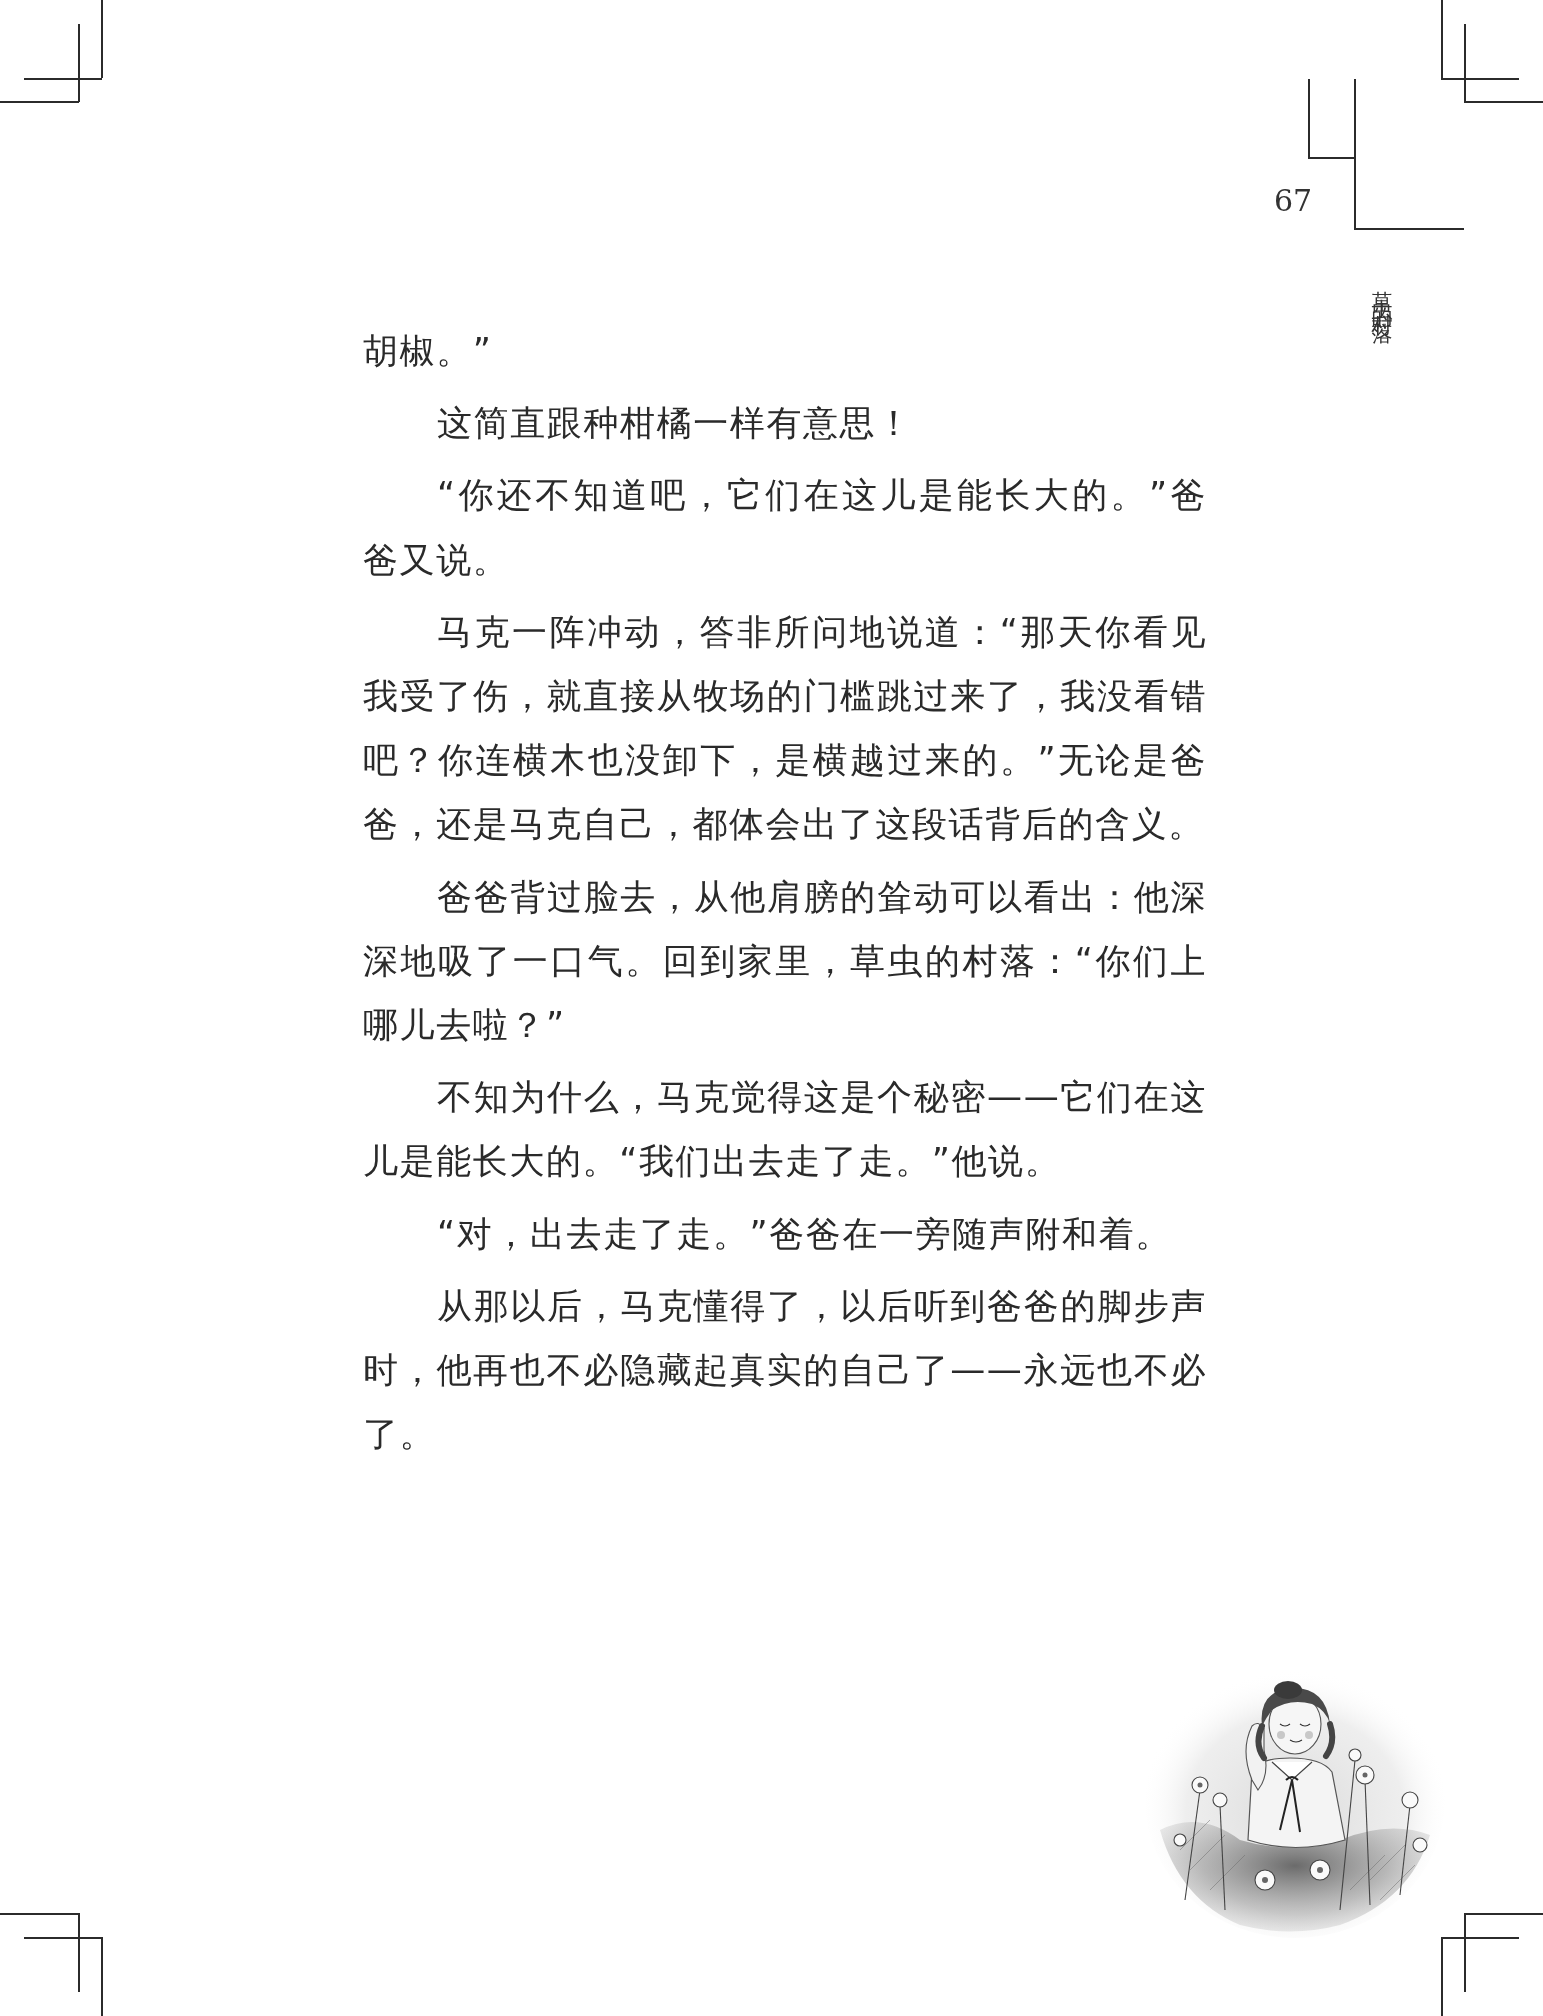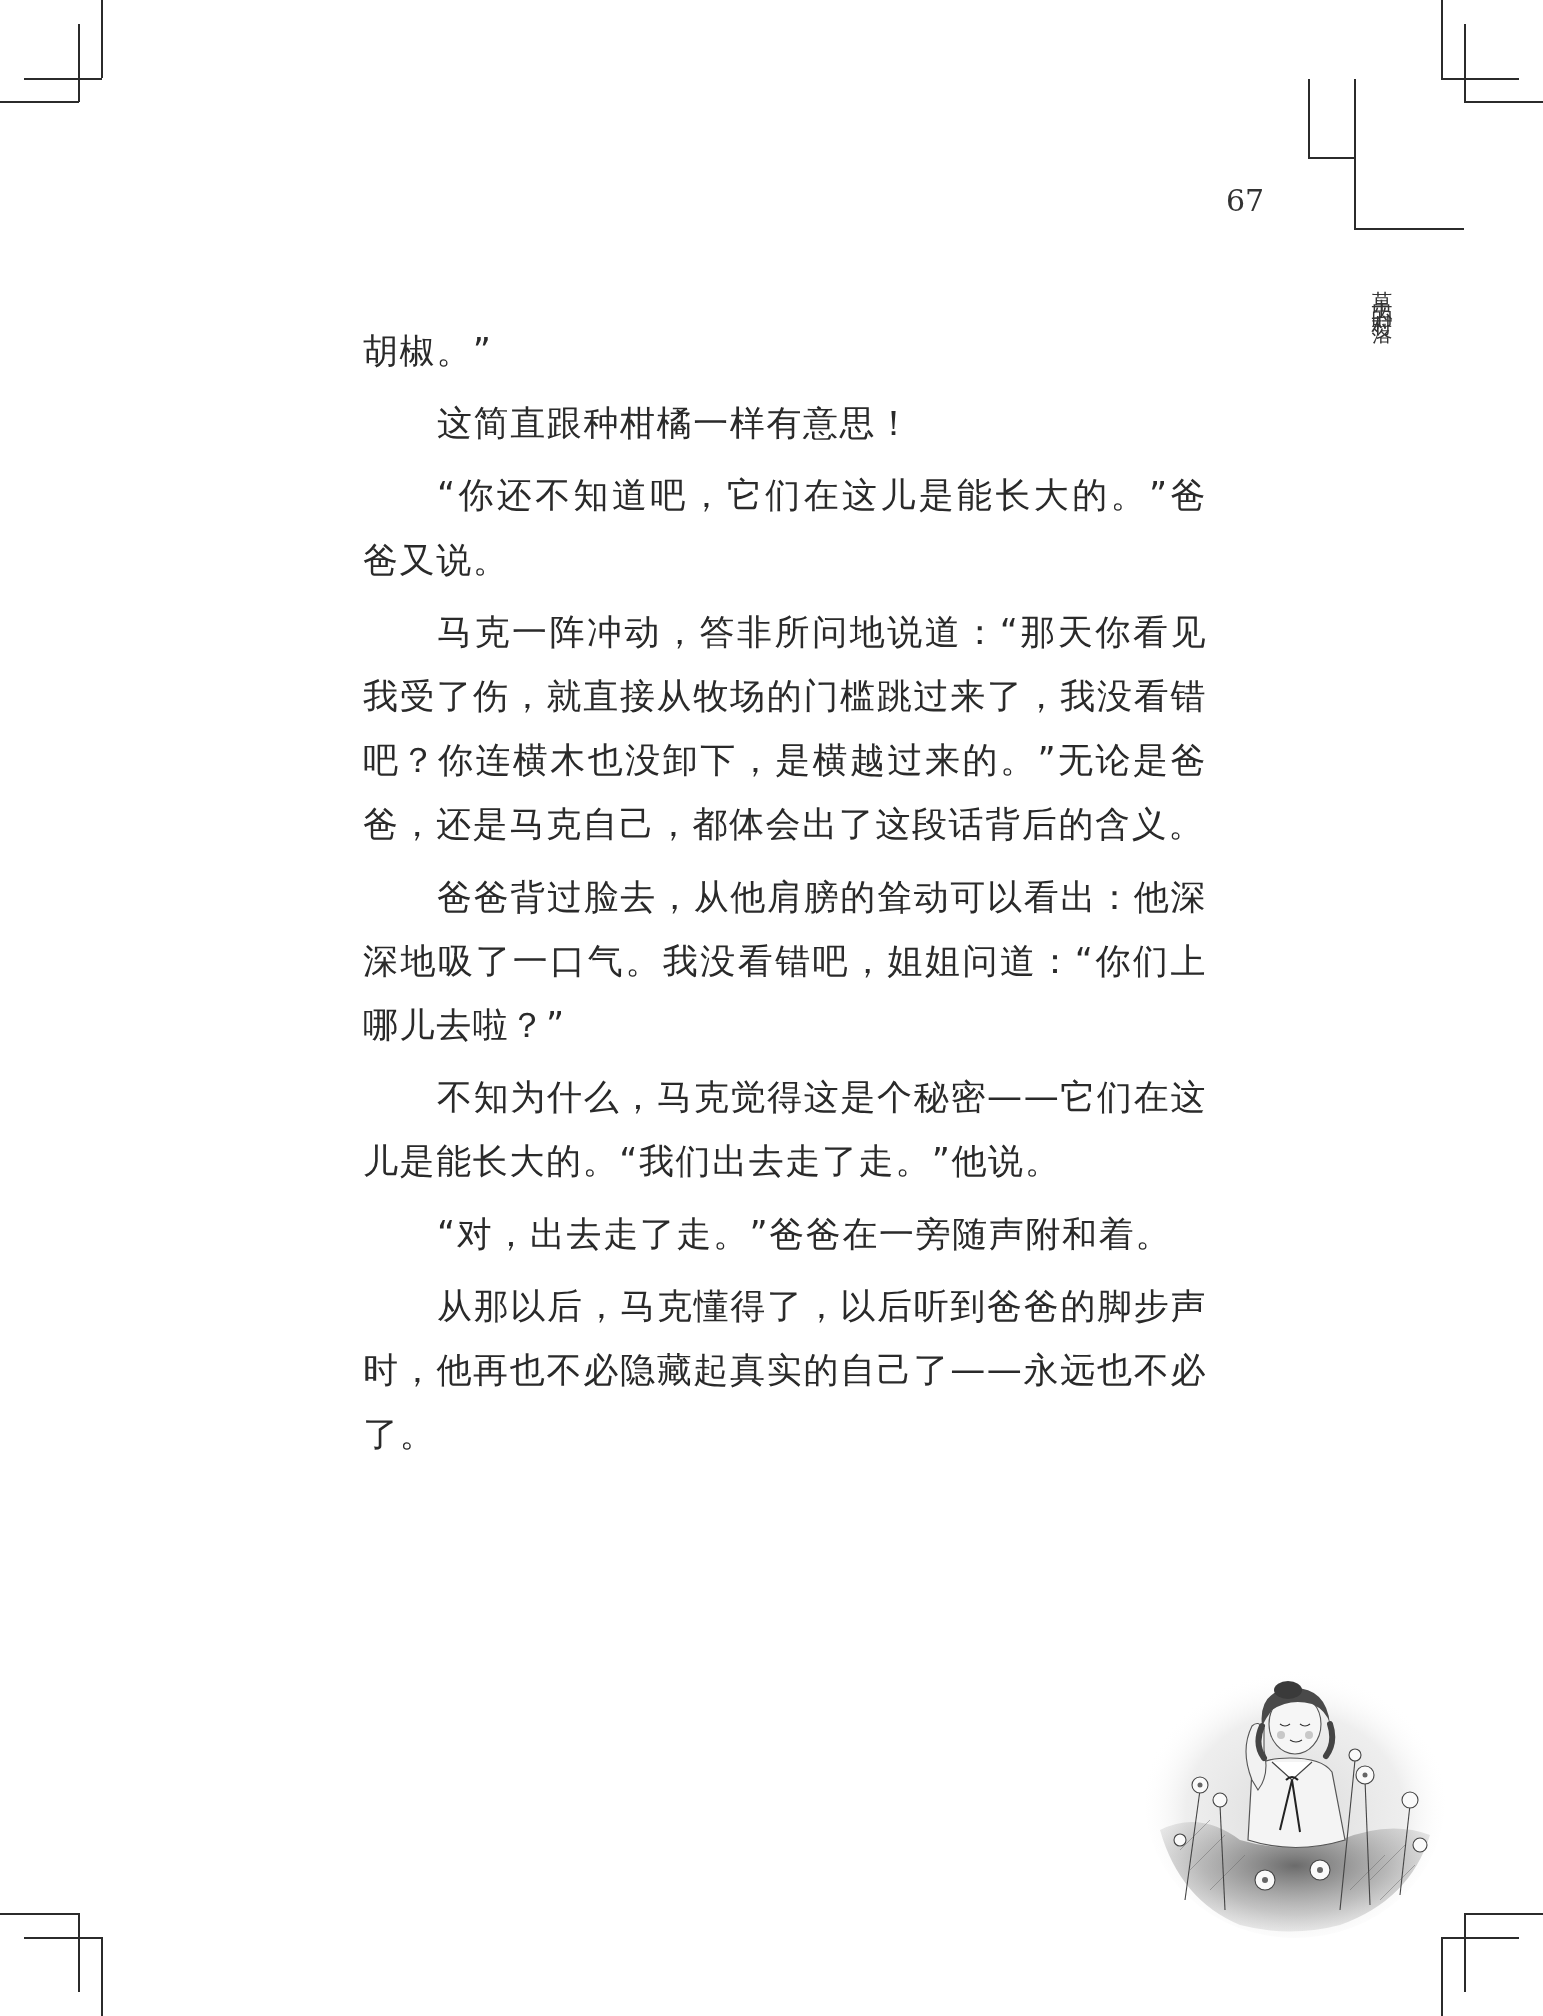--- a/index.html
+++ b/index.html
@@ -17,21 +17,21 @@
     }
     .mark {
       position: absolute;
       background: #2b2b2b;
     }
     .mark.h { height: 1.5px; }
     .mark.v { width: 1.5px; }
 
     .page-number {
       position: absolute;
-      left: 1226px;
+      left: 1274px;
       top: 186px;
       font-family: "DejaVu Serif", "Liberation Serif", serif;
       font-size: 30px;
       color: #333333;
       letter-spacing: 0px;
       line-height: 1;
     }
     .side-title {
       position: absolute;
       left: 1372px;
@@ -100,21 +100,21 @@
 
 <div class="page-number">67</div>
 
 <div class="side-title">草虫的村落</div>
 
 <div class="body-text">
   <p>胡椒。”</p>
   <p class="indent">这简直跟种柑橘一样有意思！</p>
   <p class="indent">“你还不知道吧，它们在这儿是能长大的。”爸爸又说。</p>
   <p class="indent">马克一阵冲动，答非所问地说道：“那天你看见我受了伤，就直接从牧场的门槛跳过来了，我没看错吧？你连横木也没卸下，是横越过来的。”无论是爸爸，还是马克自己，都体会出了这段话背后的含义。</p>
-  <p class="indent">爸爸背过脸去，从他肩膀的耸动可以看出：他深深地吸了一口气。我没看错吧，姐姐问道：“你们上哪儿去啦？”</p>
+  <p class="indent">爸爸背过脸去，从他肩膀的耸动可以看出：他深深地吸了一口气。回到家里，草虫的村落：“你们上哪儿去啦？”</p>
   <p class="indent">不知为什么，马克觉得这是个秘密——它们在这儿是能长大的。“我们出去走了走。”他说。</p>
   <p class="indent">“对，出去走了走。”爸爸在一旁随声附和着。</p>
   <p class="indent">从那以后，马克懂得了，以后听到爸爸的脚步声时，他再也不必隐藏起真实的自己了——永远也不必了。</p>
 </div>
 
 <div class="illustration">
   <svg width="310" height="300" viewBox="0 0 310 300">
     <defs>
       <radialGradient id="bgfade" cx="50%" cy="55%" r="52%">
         <stop offset="0%" stop-color="#bdbdbd" stop-opacity="0.55"></stop>

